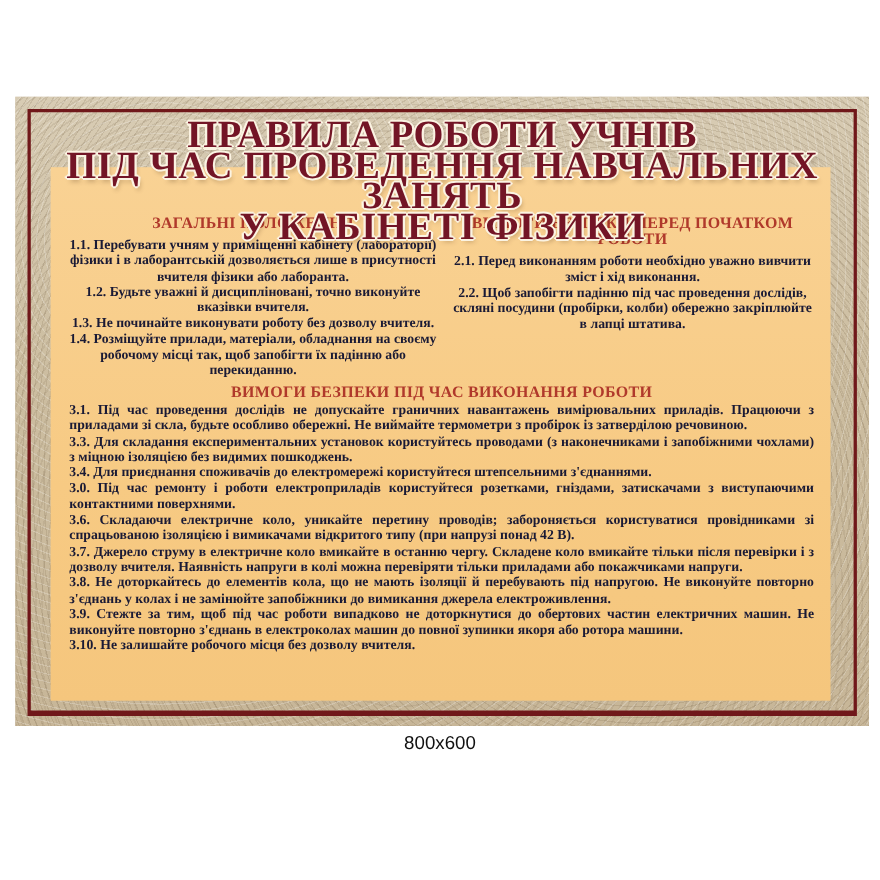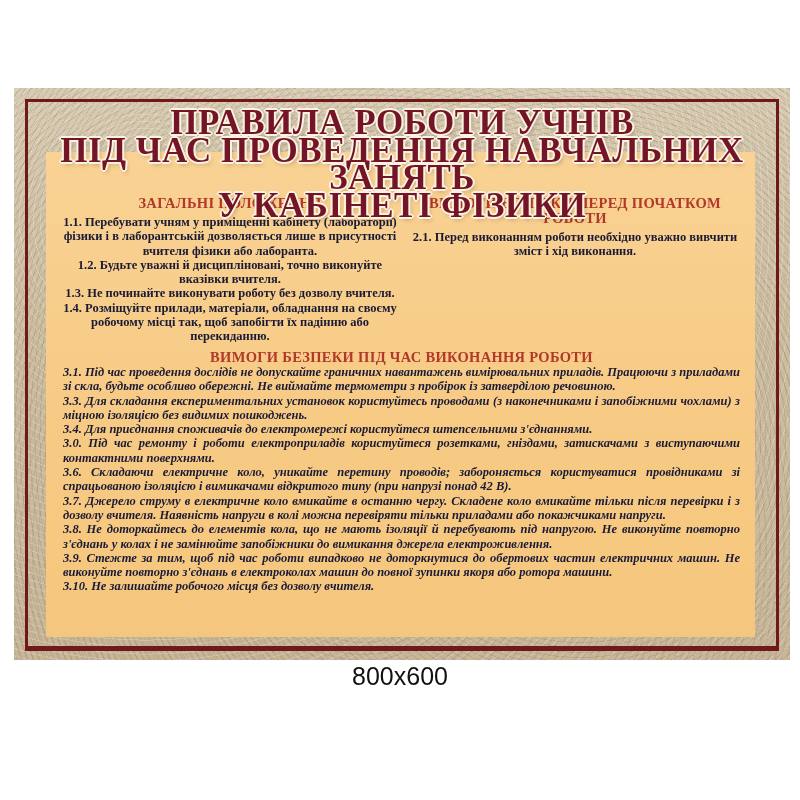--- a/index.html
+++ b/index.html
@@ -53,26 +53,26 @@
   .sec-heading{
     text-align:center;
     color:var(--heading, #b0392b);
     font-size:14.5px;line-height:15px;
     letter-spacing:.3px;
     margin:0 0 4px 0;
     font-weight:bold;
   }
   .sec-heading.wide{margin:4px 0 0 0;}
   p.item{margin:0;padding:0;text-align:center;}
-  p.item.just{text-align:justify;font-style:italic;}
+  p.item.just{text-align:justify;}
   .caption{
     position:absolute;left:0;top:663px;width:100%;
     text-align:center;
     font-family:"Liberation Sans", sans-serif;
-    font-size:25px;line-height:26px;
+    font-size:17px;line-height:26px;
     color:#111111;
   }
 </style>
 </head>
 <body>
 
 <div class="poster">
   <div class="frame"></div>
   <div class="panel"></div>
 
@@ -87,20 +87,21 @@
       <div class="col left">
         <div class="sec-heading">ЗАГАЛЬНІ ПОЛОЖЕННЯ</div>
         <p class="item">1.1. Перебувати учням у приміщенні кабінету (лабораторії) фізики і в лаборантській дозволяється лише в присутності вчителя фізики або лаборанта.</p>
         <p class="item">1.2. Будьте уважні й дисципліновані, точно виконуйте вказівки вчителя.</p>
         <p class="item">1.3. Не починайте виконувати роботу без дозволу вчителя.</p>
         <p class="item">1.4. Розміщуйте прилади, матеріали, обладнання на своєму робочому місці так, щоб запобігти їх падінню або перекиданню.</p>
       </div>
       <div class="col">
         <div class="sec-heading">ВИМОГИ БЕЗПЕКИ ПЕРЕД ПОЧАТКОМ РОБОТИ</div>
         <p class="item">2.1. Перед виконанням роботи необхідно уважно вивчити зміст і хід виконання.</p>
+        <p class="item">2.2. Щоб запобігти падінню під час проведення дослідів, скляні посудини (пробірки, колби) обережно закріплюйте в лапці штатива.</p>
       </div>
     </div>
 
     <div class="sec-heading wide">ВИМОГИ БЕЗПЕКИ ПІД ЧАС ВИКОНАННЯ РОБОТИ</div>
     <p class="item just">3.1. Під час проведення дослідів не допускайте граничних навантажень вимірювальних приладів. Працюючи з приладами зі скла, будьте особливо обережні. Не виймайте термометри з пробірок із затверділою речовиною.</p>
     <p class="item just">3.3. Для складання експериментальних установок користуйтесь проводами (з наконечниками і запобіжними чохлами) з міцною ізоляцією без видимих пошкоджень.</p>
     <p class="item just">3.4. Для приєднання споживачів до електромережі користуйтеся штепсельними з'єднаннями.</p>
     <p class="item just">3.0. Під час ремонту і роботи електроприладів користуйтеся розетками, гніздами, затискачами з виступаючими контактними поверхнями.</p>
     <p class="item just">3.6. Складаючи електричне коло, уникайте перетину проводів; забороняється користуватися провідниками зі спрацьованою ізоляцією і вимикачами відкритого типу (при напрузі понад 42 В).</p>
     <p class="item just">3.7. Джерело струму в електричне коло вмикайте в останню чергу. Складене коло вмикайте тільки після перевірки і з дозволу вчителя. Наявність напруги в колі можна перевіряти тільки приладами або покажчиками напруги.</p>

